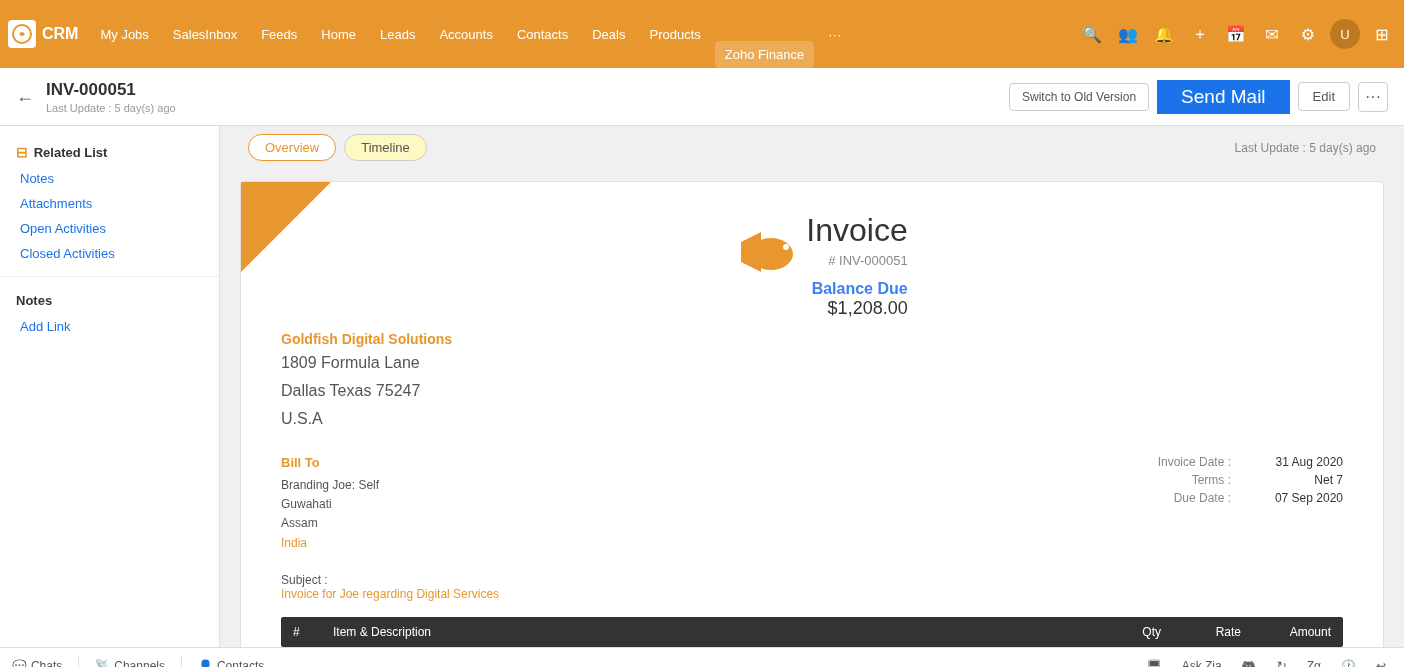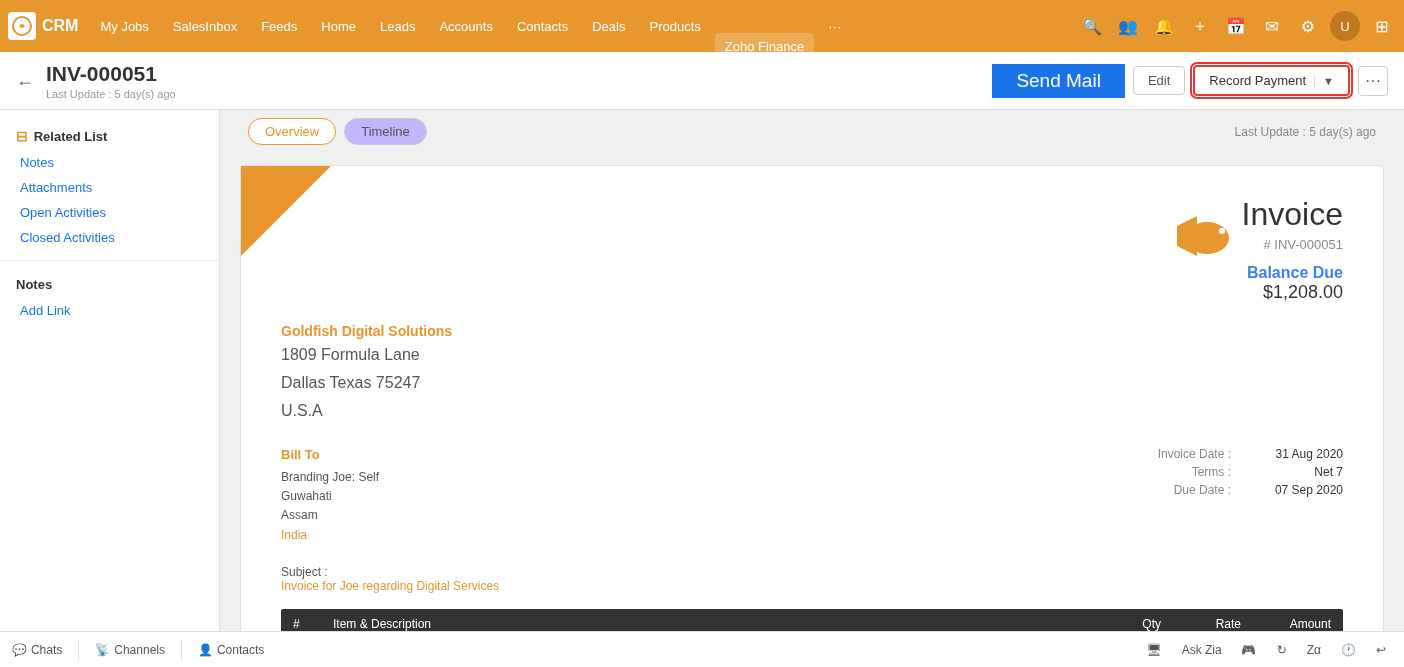--- a/index.html
+++ b/index.html
@@ -1,21 +1,21 @@
 <!DOCTYPE html>
 <html><head>
   <meta charset="utf-8">
   <style>
     * { box-sizing: border-box; margin: 0; padding: 0; }
     body { font-family: 'Segoe UI', Arial, sans-serif; font-size: 13px; background: #f0f0f0; width: 1404px; height: 667px; overflow: hidden; }
 
     
     .topnav {
       background: #E8972E;
-      height: 52px;
+      height: 68px;
       display: flex;
       align-items: center;
       padding: 0 8px;
       gap: 4px;
     }
     .topnav-logo {
       display: flex; align-items: center; gap: 6px;
       color: white; font-weight: bold; font-size: 16px;
       margin-right: 8px;
     }
@@ -49,21 +49,21 @@
     
     .subheader {
       background: white;
       border-bottom: 1px solid #ddd;
       padding: 8px 16px;
       display: flex; align-items: center; gap: 12px;
       height: 58px;
     }
     .back-btn { cursor: pointer; color: #555; font-size: 18px; }
     .inv-title-group { flex: 1; }
-    .inv-title { font-size: 21px; font-weight: 600; color: #333; }
+    .inv-title { font-size: 17px; font-weight: 600; color: #333; }
     .inv-subtitle { font-size: 11px; color: #999; margin-top: 2px; }
     .subheader-actions { display: flex; align-items: center; gap: 8px; }
     .btn-switch { border: 1px solid #ccc; background: white; color: #555; padding: 6px 12px; border-radius: 4px; cursor: pointer; font-size: 12px; }
     .btn-send { background: #1a73e8; color: white; padding: 6px 24px; border-radius: 0; cursor: pointer; font-size: 19px; border: none; }
     .btn-edit { border: 1px solid #ccc; background: white; color: #555; padding: 6px 14px; border-radius: 4px; cursor: pointer; font-size: 13px; }
     .btn-record-payment {
       border: 2px solid #e53935; background: white; color: #333;
       padding: 6px 14px; border-radius: 4px; cursor: pointer; font-size: 13px;
       display: flex; align-items: center; gap: 0;
     }
@@ -113,21 +113,21 @@
 
     
     .tabs-bar {
       background: #f0f0f0;
       padding: 8px 28px;
       display: flex; align-items: center; justify-content: space-between;
     }
     .tabs-left { display: flex; gap: 8px; }
     .tab-btn {
       padding: 5px 16px; border-radius: 20px; cursor: pointer; font-size: 13px;
-      border: 1px solid #ccc; background: #c4b5fd; color: #555;
+      border: 1px solid #ccc; background: #fef9c3; color: #555;
     }
     .tab-btn.active { border-color: #E8972E; color: #E8972E; background: white; }
     .tab-last-update { font-size: 12px; color: #888; }
 
     
     .invoice-scroll {
       flex: 1;
       overflow-y: auto;
       padding: 12px 20px;
     }
@@ -148,22 +148,22 @@
     .overdue-triangle::before {
       content: '';
       position: absolute;
       top: 0; left: 0;
       width: 0; height: 0;
       border-style: solid;
       border-width: 90px 90px 0 0;
       border-color: #E8972E transparent transparent transparent;
     }
     .invoice-header-row {
-      display: flex; justify-content: flex-end; align-items: flex-start;
-      margin-bottom: 20px;
+      display: flex; justify-content: center; align-items: flex-start;
+      margin-bottom: 12px;
     }
     .invoice-title-block { text-align: right; }
     .invoice-title { font-size: 32px; font-weight: 300; color: #333; }
     .invoice-number { color: #888; font-size: 13px; margin-top: 4px; }
     .balance-label { font-size: 16px; color: #3b82f6; margin-top: 12px; font-weight: bold; }
     .balance-amount { font-size: 18px; color: #333; font-weight: 500; }
 
     .company-info { margin-top: 10px; }
     .company-name { font-size: 14px; font-weight: 600; color: #E8972E; }
     .company-addr { font-size: 16px; color: #555; line-height: 1.5; margin-top: 4px; }
@@ -260,26 +260,23 @@
   </div>
 </nav>
 
 <div class="subheader">
   <div class="back-btn">←</div>
   <div class="inv-title-group">
     <div class="inv-title">INV-000051</div>
     <div class="inv-subtitle">Last Update : 5 day(s) ago</div>
   </div>
   <div class="subheader-actions">
+    <button class="btn-switch">Switch to Old Version</button>
     <button class="btn-send">Send Mail</button>
     <button class="btn-edit">Edit</button>
-    <button class="btn-record-payment" style="outline: 2px solid #e53935; outline-offset: 1px;">
-      <span class="btn-record-text">Record Payment</span>
-      <span class="btn-record-arrow">▼</span>
-    </button>
     <button class="btn-more">···</button>
   </div>
 </div>
 
 <div class="main-layout">
 
   <aside class="sidebar">
     <div class="sidebar-section-title">
       <span class="section-icon">⊟</span>
       <span>Related List</span>

